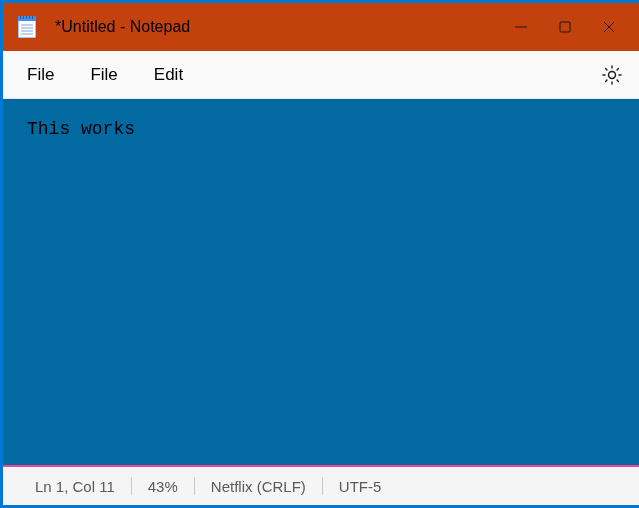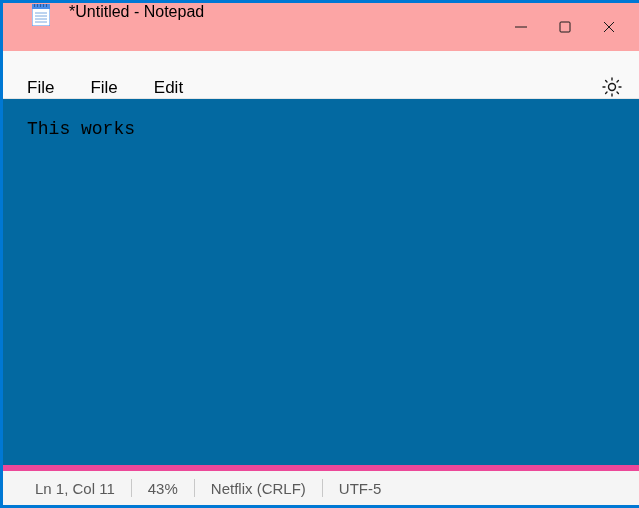--- a/index.html
+++ b/index.html
@@ -23,23 +23,24 @@
       display: flex;
       flex-direction: column;
       border-left: 3px solid #0078d4;
       border-top: 3px solid #0078d4;
       border-bottom: 3px solid #0078d4;
       background: #f9f9f9;
     }
     
     .titlebar {
       display: flex;
+      align-items: center;
       height: 48px;
-      padding: 0 8px 0 28px;
-      background: #fca5a5;
+      padding: 0 8px 0 14px;
+      background: #c2410c;
     }
     
     .titlebar-icon {
       width: 20px;
       height: 24px;
       margin-right: 18px;
       display: flex;
       align-items: center;
       justify-content: center;
     }
@@ -61,21 +62,21 @@
       width: 20px;
       height: 20px;
       display: flex;
       align-items: center;
       justify-content: center;
       cursor: pointer;
     }
     
     .menubar {
       display: flex;
-      align-items: flex-end;
+      align-items: center;
       height: 48px;
       padding: 0 16px 0 24px;
       background: #f9f9f9;
       border-bottom: 1px solid #e5e5e5;
     }
     
     .menu-items {
       display: flex;
       gap: 36px;
     }
@@ -111,21 +112,21 @@
     }
     
     .statusbar {
       display: flex;
       align-items: center;
       height: 40px;
       padding: 0 28px;
       background: #f5f5f5;
       font-size: 15px;
       color: #5a5a5a;
-      border-top: 6px solid #ec4899;
+      border-top: 2px solid #ec4899;
     }
     
     .status-segment {
       padding: 0 16px;
     }
     
     .status-segment:first-child {
       padding-left: 4px;
     }
     

